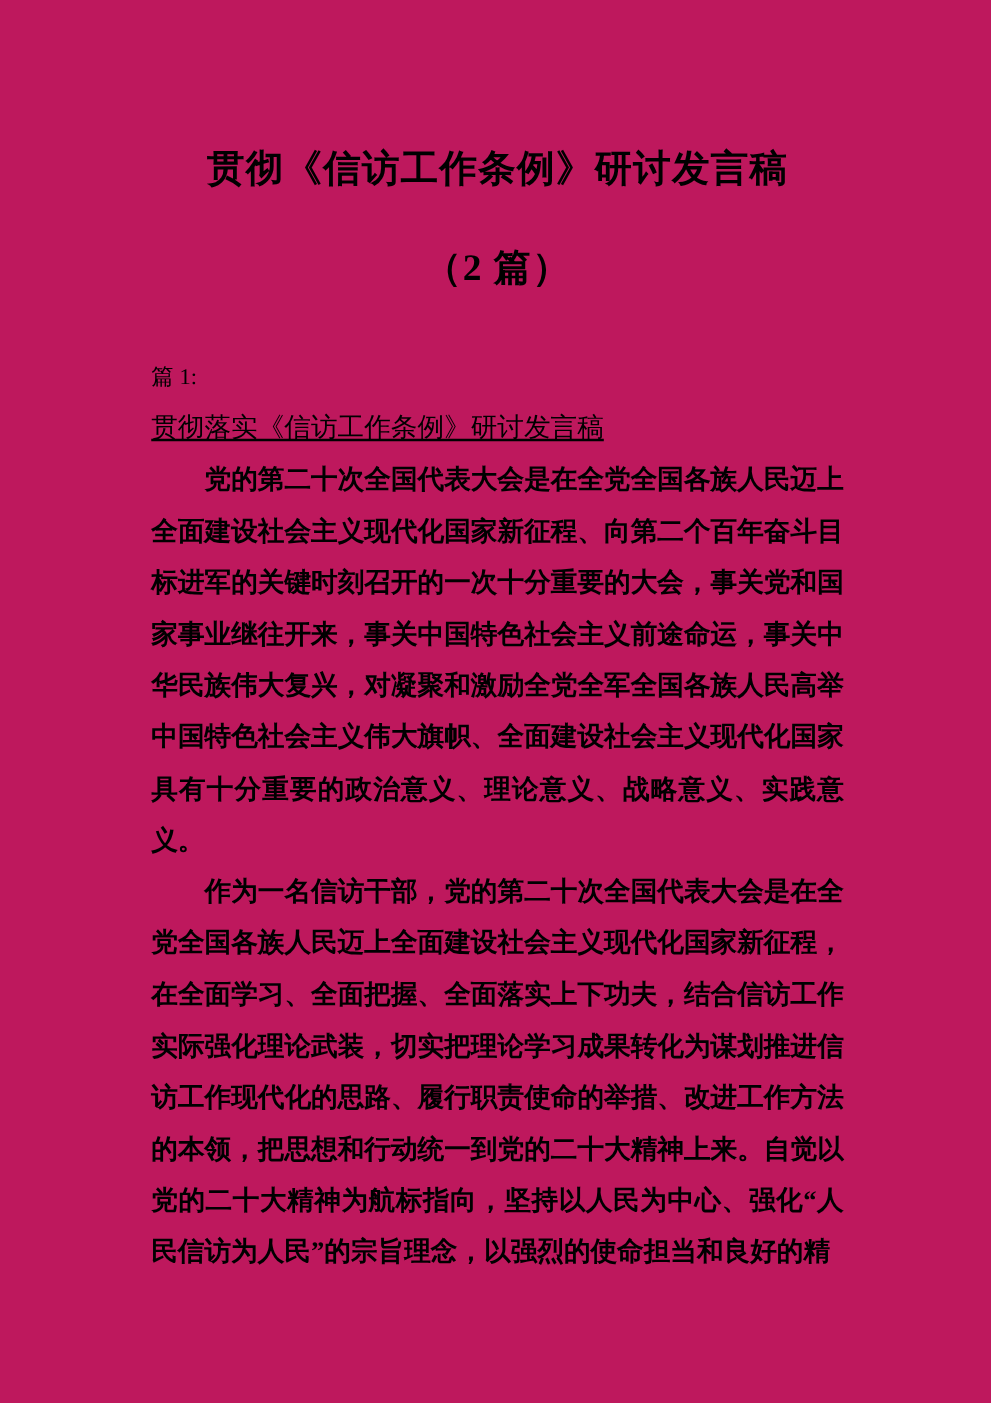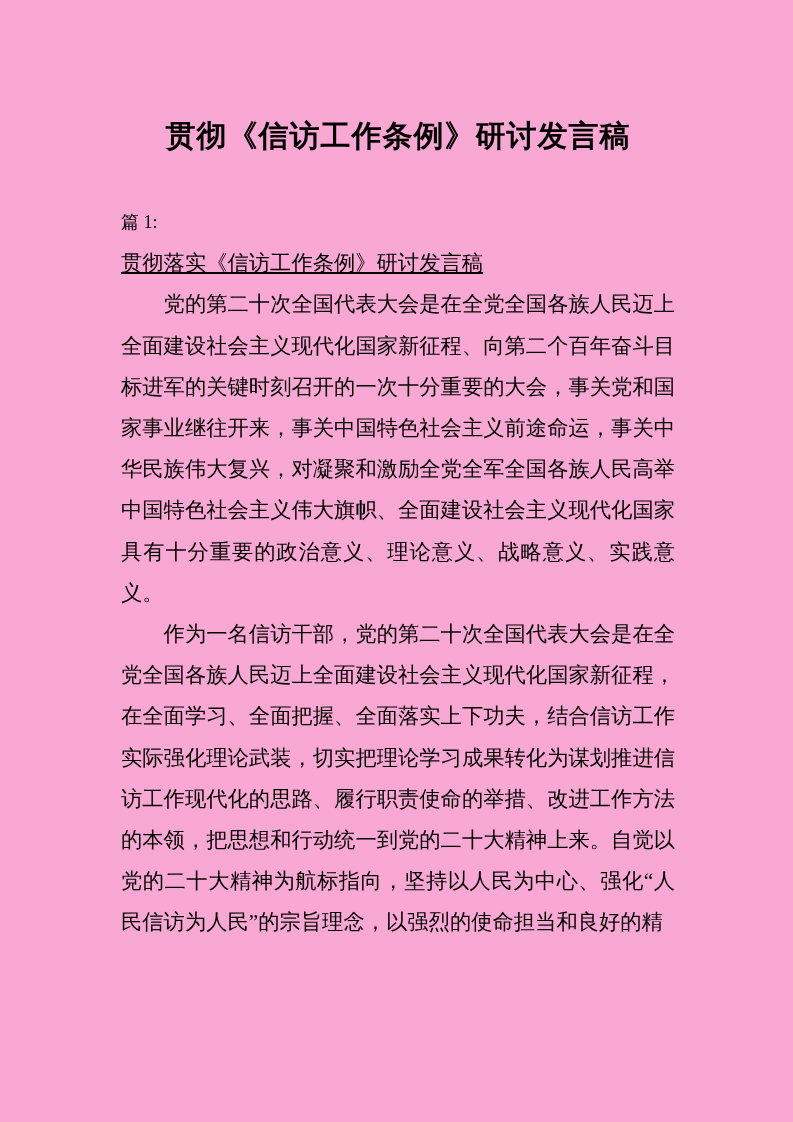--- a/index.html
+++ b/index.html
@@ -11,21 +11,21 @@
     height: 1122px;
     overflow: hidden;
     font-family: "Liberation Serif", "DejaVu Serif", serif;
     color: #000000;
   }
   .page {
     width: 793px;
     height: 1122px;
     padding: 116px 118px 0 121px;
     overflow: hidden;
-    background: #f9a8d4;
+    background: #be185d;
   }
   .doc-title {
     font-size: 30px;
     line-height: 40px;
     font-weight: 700;
     text-align: center;
     letter-spacing: 1px;
   }
   .doc-subtitle {
     margin-top: 39px;
@@ -46,29 +46,30 @@
     line-height: 41.2px;
     font-weight: 400;
     text-decoration: underline;
   }
   .body-para {
     font-size: 21.3px;
     line-height: 41.2px;
     text-align: justify;
     text-justify: inter-ideograph;
     text-indent: 2em;
-    font-weight: 400;
+    font-weight: 700;
   }
 </style>
 </head>
 <body>
 
 <div class="page">
   <h1 class="doc-title">贯彻《信访工作条例》研讨发言稿</h1>
 
+  <div class="doc-subtitle">（2 篇）</div>
 
   <div class="section-label">篇 1:</div>
 
   <div class="article-title">贯彻落实《信访工作条例》研讨发言稿</div>
 
   <p class="body-para">党的第二十次全国代表大会是在全党全国各族人民迈上全面建设社会主义现代化国家新征程、向第二个百年奋斗目标进军的关键时刻召开的一次十分重要的大会，事关党和国家事业继往开来，事关中国特色社会主义前途命运，事关中华民族伟大复兴，对凝聚和激励全党全军全国各族人民高举中国特色社会主义伟大旗帜、全面建设社会主义现代化国家具有十分重要的政治意义、理论意义、战略意义、实践意义。</p>
 
   <p class="body-para">作为一名信访干部，党的第二十次全国代表大会是在全党全国各族人民迈上全面建设社会主义现代化国家新征程，在全面学习、全面把握、全面落实上下功夫，结合信访工作实际强化理论武装，切实把理论学习成果转化为谋划推进信访工作现代化的思路、履行职责使命的举措、改进工作方法的本领，把思想和行动统一到党的二十大精神上来。自觉以党的二十大精神为航标指向，坚持以人民为中心、强化“人民信访为人民”的宗旨理念，以强烈的使命担当和良好的精</p>
 </div>
 

